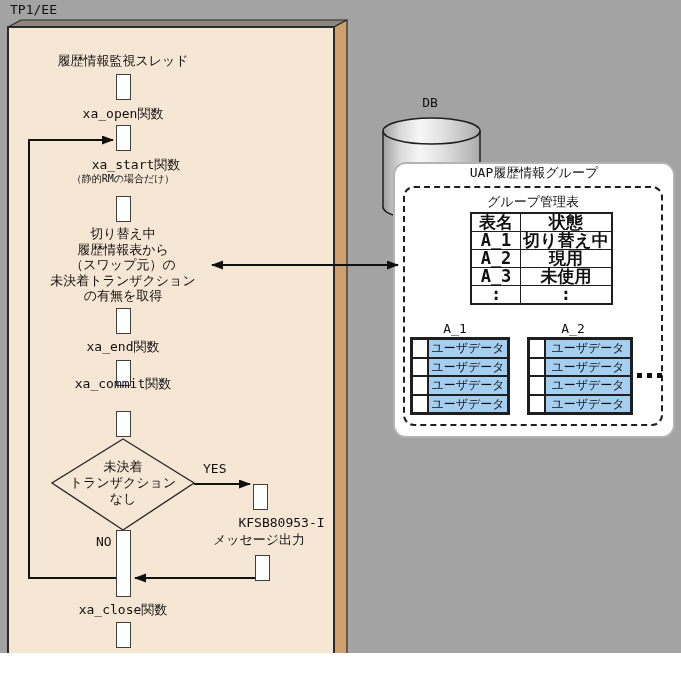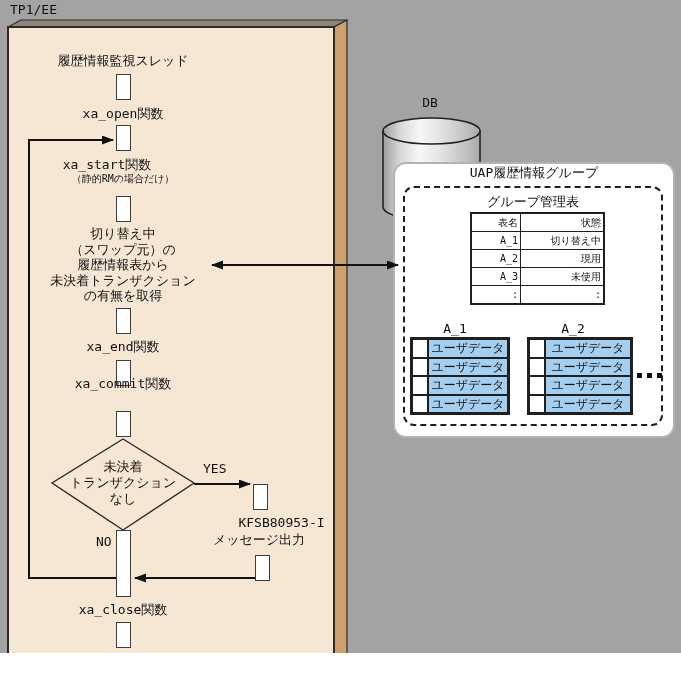--- a/index.html
+++ b/index.html
@@ -22,22 +22,22 @@
     position:absolute;left:393px;top:162px;width:282px;height:276px;
     background:#fff;border:2px solid #b3b3b3;border-radius:13px;box-sizing:border-box;z-index:5;
   }
   .dashed-group{
     position:absolute;left:403px;top:186px;width:260px;height:240px;
     background:#fff;border:2px dashed #1f1f1f;border-radius:11px;box-sizing:border-box;z-index:6;
   }
   
   table.mgmt{border-collapse:collapse;background:#fff;}
   table.mgmt td{
-    border:1px solid #1f1f1f;height:17px;padding:0 2px;text-align:right;
-    font-size:10px;line-height:17px;white-space:nowrap;
+    border:1px solid #1f1f1f;height:17px;padding:0 2px;text-align:center;
+    font-size:17px;line-height:17px;white-space:nowrap;font-weight:bold;
   }
   table.mgmt{border:2px solid #1f1f1f;}
   td.c-name{width:44px;}
   td.c-stat{width:78px;}
   
   .dtable{
     position:absolute;display:grid;border:2px solid #1f1f1f;background:#fff;
     box-sizing:border-box;z-index:7;
   }
   .dtable .cell{
@@ -93,27 +93,27 @@
   <div class="step" style="left:116px;top:308px;"></div>
   <div class="step" style="left:116px;top:360px;"></div>
   <div class="step" style="left:116px;top:411px;"></div>
   <div class="step" style="left:253px;top:484px;"></div>
   <div class="step" style="left:255px;top:555px;"></div>
   <div class="step" style="left:116px;top:530px;height:67px;"></div>
   <div class="step" style="left:116px;top:622px;"></div>
 
   <div class="lbl ctr" style="left:123px;top:53px;">履歴情報監視スレッド</div>
   <div class="lbl ctr" style="left:123px;top:106px;">xa_open関数</div>
-  <div class="lbl ctr" style="left:107px;top:157px;">xa_start関数</div>
+  <div class="lbl ctr" style="left:136px;top:157px;">xa_start関数</div>
   <div class="lbl ctr small-note" style="left:123px;top:173px;">（静的RMの場合だけ）</div>
 
   <div class="lbl ctr" style="left:123px;top:226px;line-height:15.5px;">
     <div>切り替え中</div>
+    <div>履歴情報表から</div>
     <div>（スワップ元）の</div>
-    <div>履歴情報表から</div>
     <div>未決着トランザクション</div>
     <div>の有無を取得</div>
   </div>
 
   <div class="lbl ctr" style="left:123px;top:339px;">xa_end関数</div>
   <div class="lbl ctr" style="left:123px;top:376px;">xa_commit関数</div>
 
   <div class="lbl ctr" style="left:123px;top:459px;line-height:16px;">
     <div>未決着</div>
     <div>トランザクション</div>

